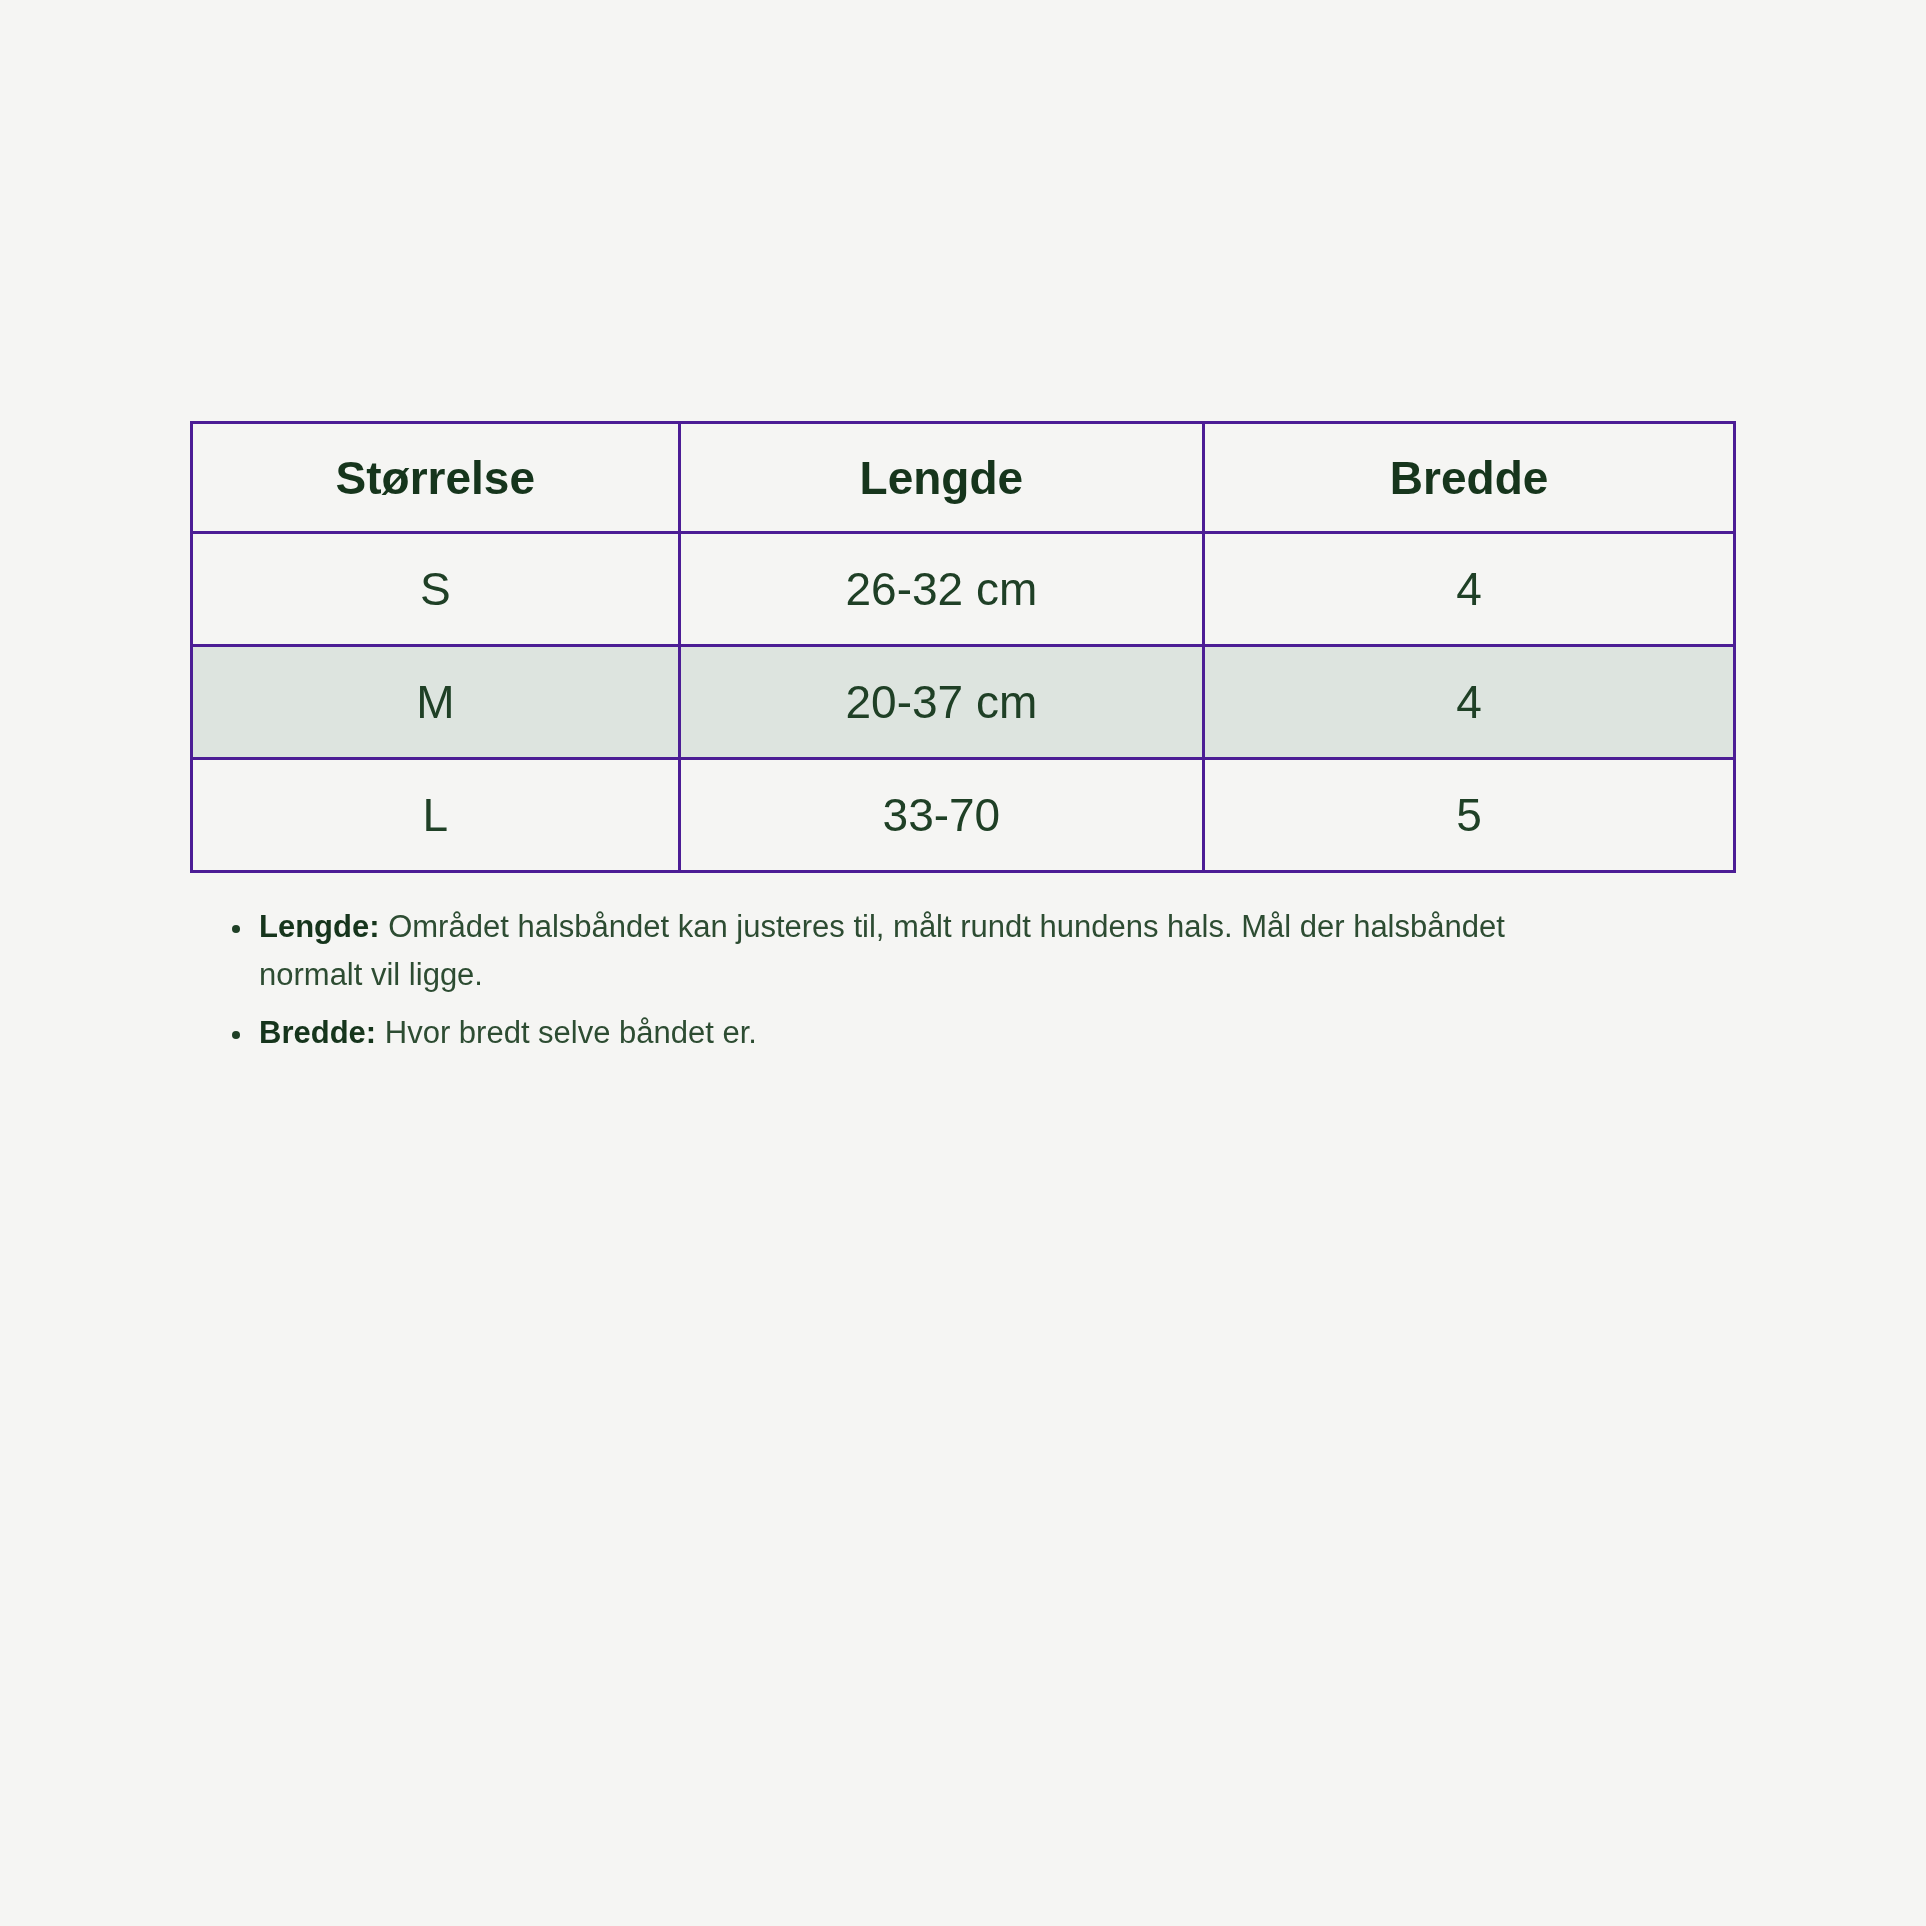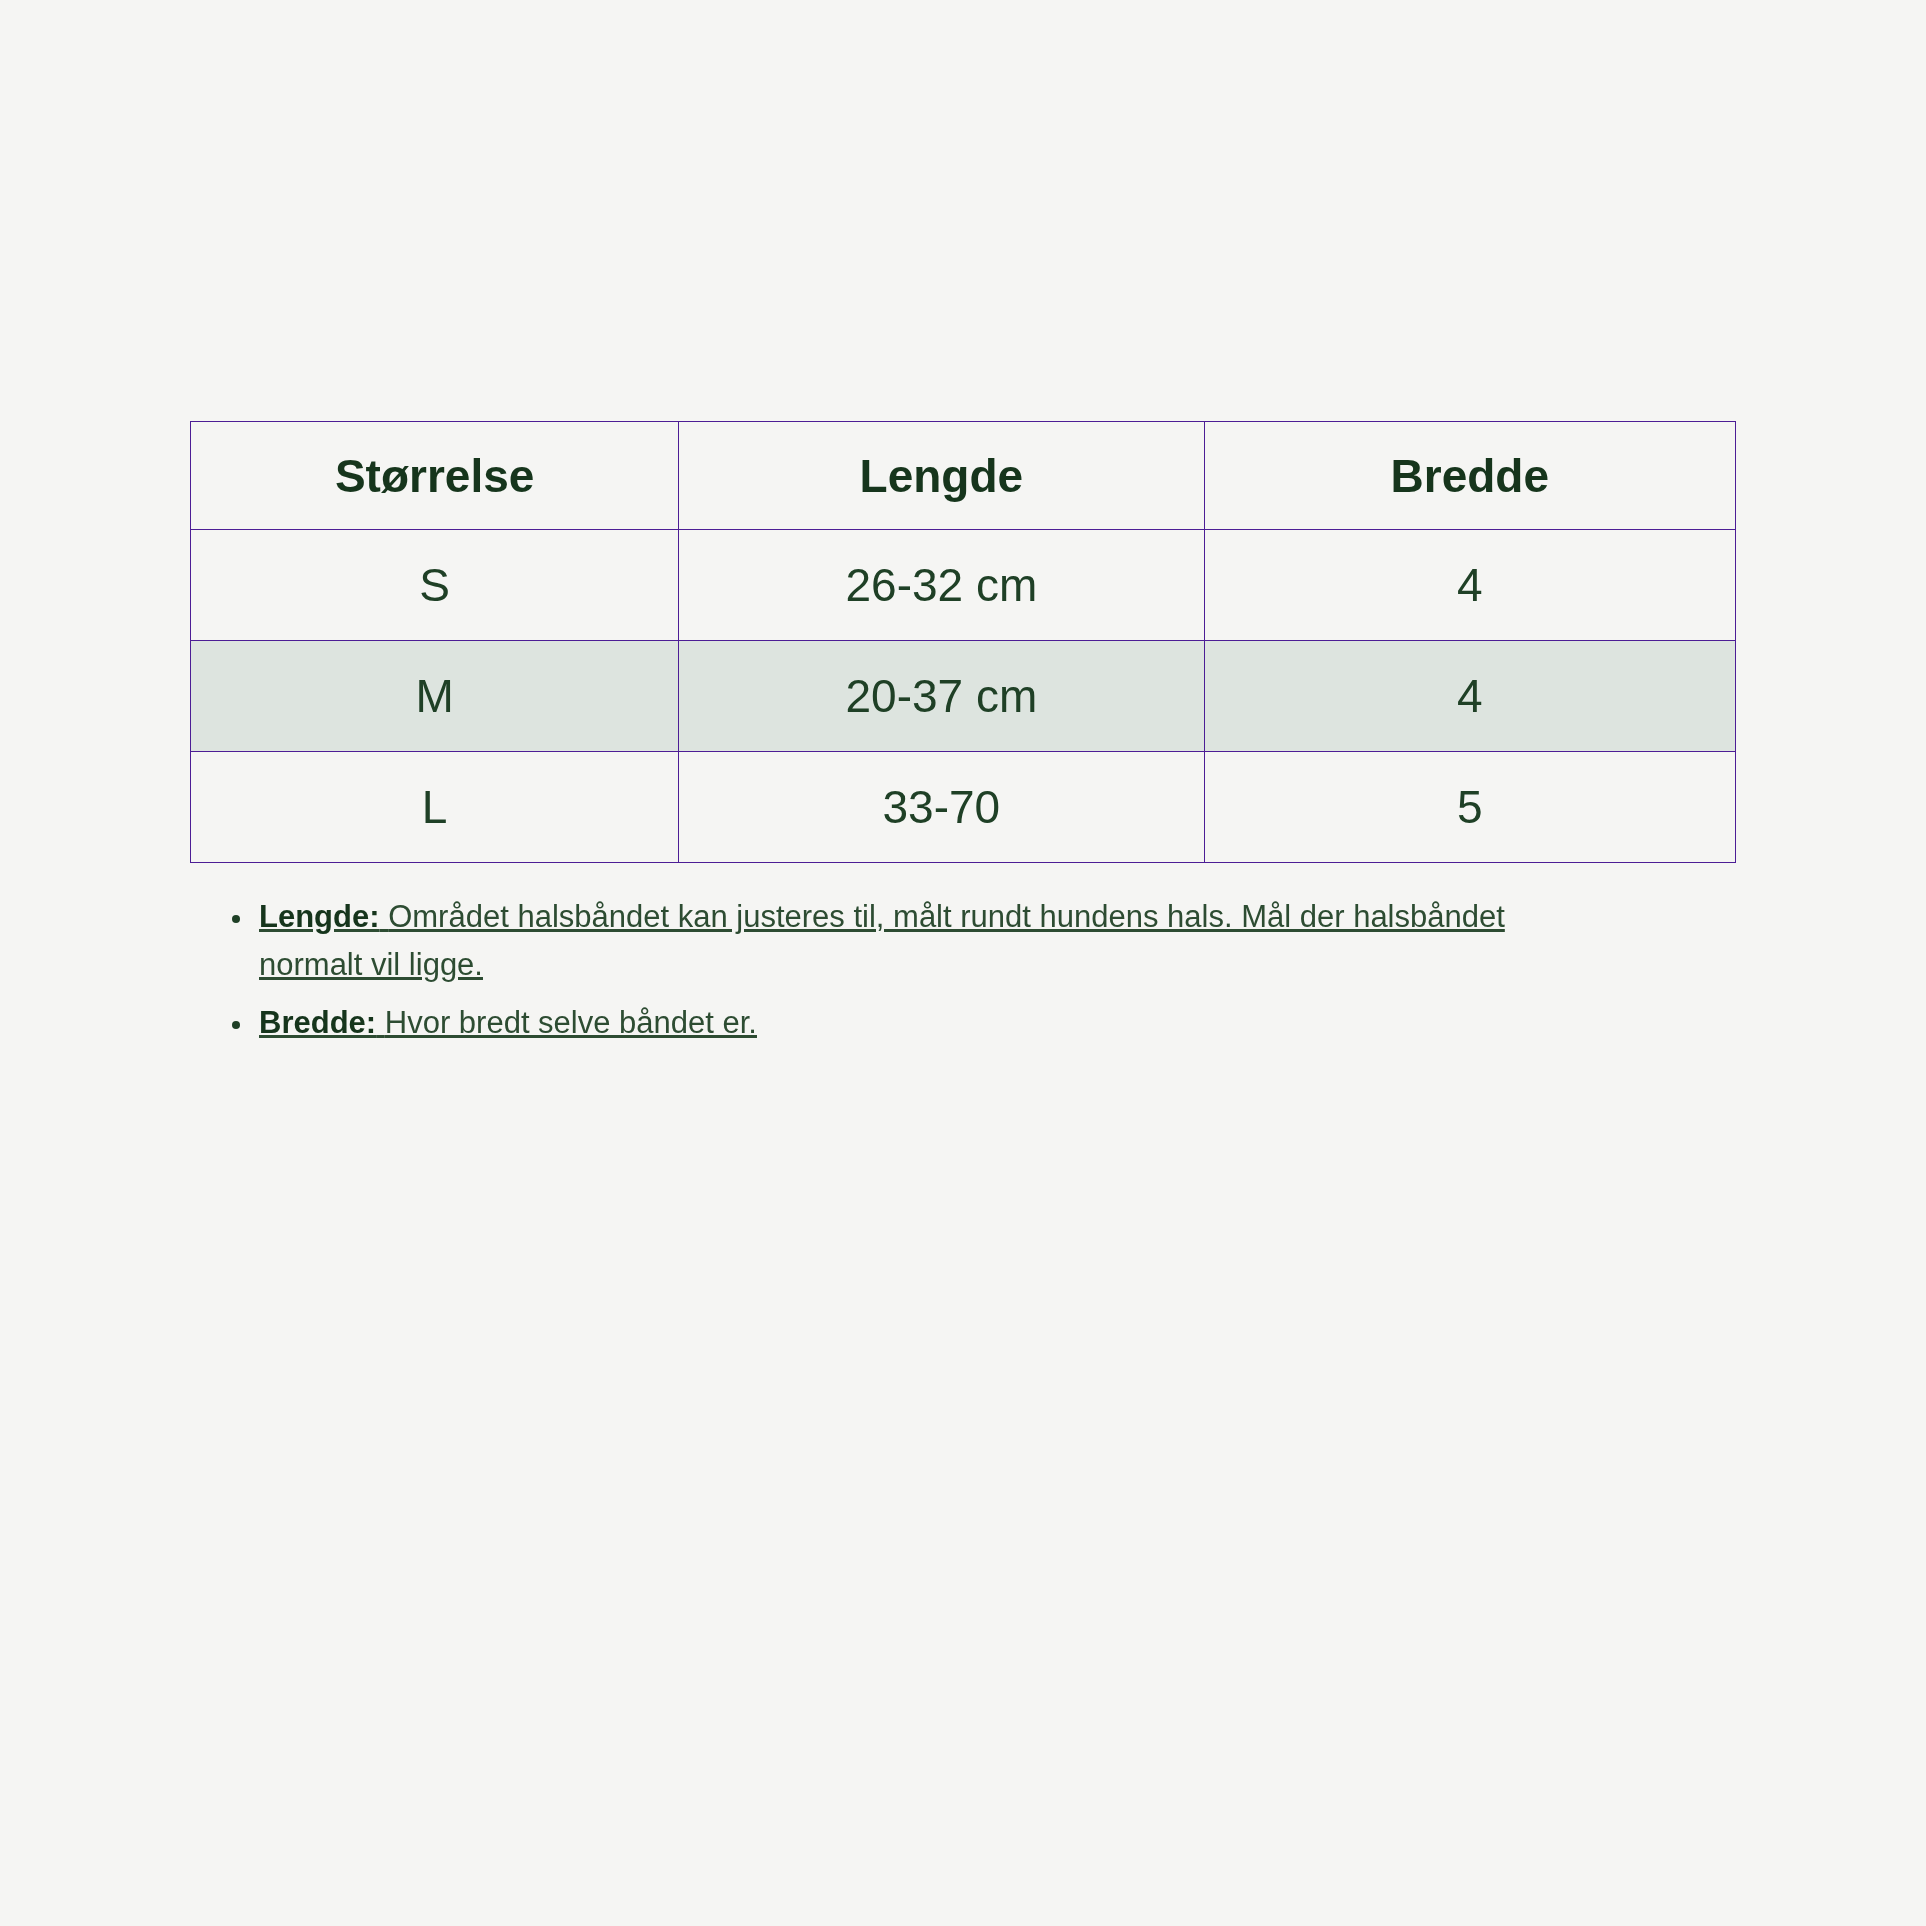--- a/index.html
+++ b/index.html
@@ -23,21 +23,21 @@
   table.size-table {
     width: 100%;
     border-collapse: collapse;
     table-layout: fixed;
   }
   .size-table col.c1 { width: 31.6%; }
   .size-table col.c2 { width: 34.0%; }
   .size-table col.c3 { width: 34.4%; }
   .size-table th,
   .size-table td {
-    border: 1px solid #4c1d95;
+    border: 3px solid #4c1d95;
     text-align: center;
     vertical-align: middle;
     margin-top: 40px;
   }
   .size-table th {
     height: 105px;
     font-size: 46px;
     font-weight: bold;
     color: #16351c;
   }
@@ -63,21 +63,20 @@
     margin: 48px 0 0 0;
     font-size: 31px;
     line-height: 1.55;
     white-space: pre-line;
     color: #2d4c32;
   }
   ul.measure-list {
     margin: 30px 0 0 0;
     padding: 0 0 0 65px;
     list-style: disc;
-    text-decoration: underline;
   }
   ul.measure-list li {
     font-size: 31px;
     line-height: 1.55;
     margin: 0 0 10px 0;
     padding-left: 4px;
     color: #2d4c32;
   }
   ul.measure-list li::marker {
     color: #1f4026;

